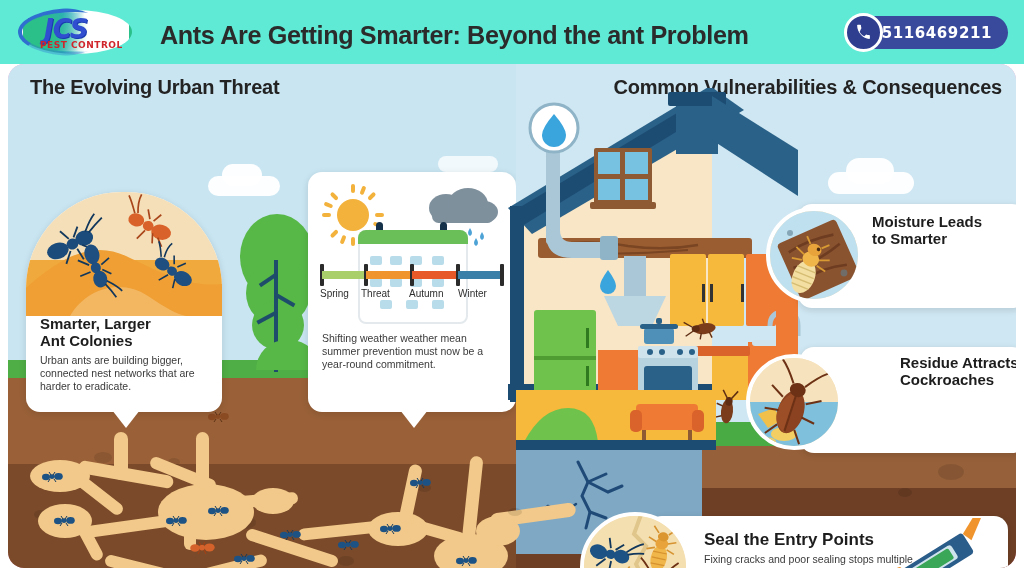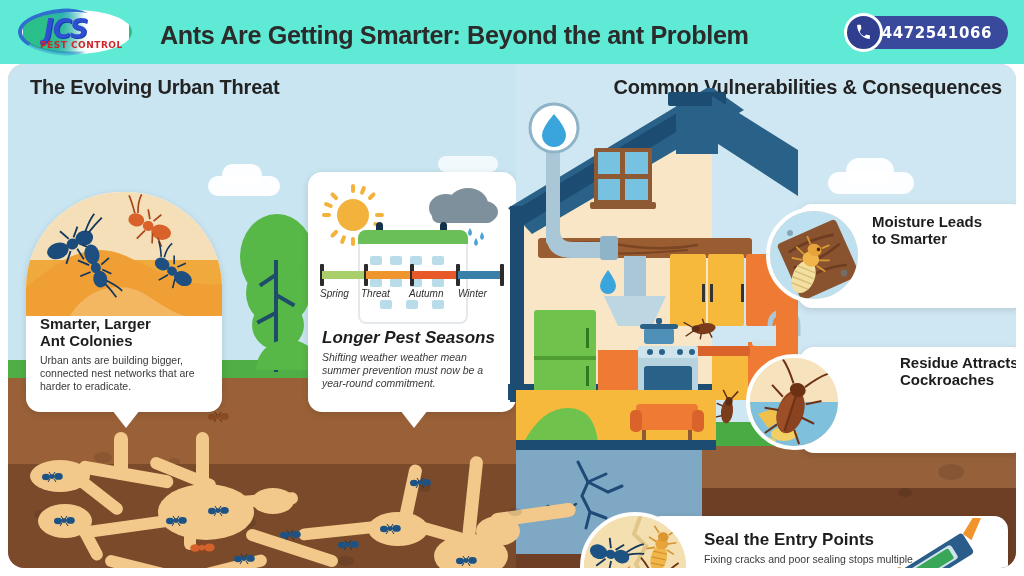--- a/index.html
+++ b/index.html
@@ -125,21 +125,21 @@
 
   
   #ant-card { left:18px; top:128px; width:196px; height:220px; border-radius:96px 96px 14px 14px; }
   #ant-photo {
     position:absolute; left:0; top:0; width:196px; height:124px;
     border-radius:96px 96px 0 0; overflow:hidden;
     background:linear-gradient(#f4dfb8 0 55%, #f0a93c 55% 100%);
   }
 
   
-  #season-card { left:300px; top:108px; width:208px; height:240px; border-radius:14px;font-style:italic; }
+  #season-card { left:300px; top:108px; width:208px; height:240px; border-radius:14px; }
 
   .season-bar { position:absolute; height:8px; }
   .season-tick{ position:absolute; width:4px; height:22px; background:#2b2b2b; border-radius:1px; }
   .season-lbl { position:absolute; font-size:10px; color:#2e2e2e; font-family:"Liberation Sans", sans-serif; }
 
   
   .cal-body { position:absolute; background:#fff; border:2px solid #e3e9ec; border-radius:8px; }
   .cal-head { position:absolute; background:#6bbf59; border-radius:8px 8px 0 0; }
   .cal-ring { position:absolute; width:7px; height:18px; background:#16324a; border-radius:4px; }
   .cal-cell { position:absolute; width:12px; height:9px; background:#b9dcea; border-radius:2px; }
@@ -177,21 +177,21 @@
     </div>
 
     <div class="header-title">Ants Are Getting Smarter: Beyond the ant Problem</div>
 
     <div class="phone-pill">
       <div class="phone-icon">
         <svg width="17" height="17" viewBox="0 0 24 24" fill="#ffffff" aria-hidden="true">
           <path d="M6.6 10.8c1.4 2.8 3.8 5.1 6.6 6.6l2.2-2.2c.3-.3.7-.4 1-.2 1.1.4 2.3.6 3.6.6.6 0 1 .4 1 1V20c0 .6-.4 1-1 1C11.6 21 3 12.4 3 1.9c0-.6.4-1 1-1h3.4c.6 0 1 .4 1 1 0 1.2.2 2.4.6 3.6.1.4 0 .8-.2 1L6.6 10.8z"></path>
         </svg>
       </div>
-      <span>4472541066</span>
+      <span>5116469211</span>
     </div>
   </div>
 
   <div class="panel">
 
     <div class="sky-left"></div>
     <div class="grass-left"></div>
     <div class="soil1-left"></div>
     <div class="soil2-left"></div>
 
@@ -586,21 +586,20 @@
         <div class="season-bar" style="left:150px;top:99px;width:44px;background:#3a7fa8;"></div>
         <div class="season-tick" style="left:192px;top:92px;"></div>
 
         <div class="season-lbl" style="left:12px;top:116px;">Spring</div>
         <div class="season-lbl" style="left:53px;top:116px;">Threat</div>
         <div class="season-lbl" style="left:101px;top:116px;">Autumn</div>
         <div class="season-lbl" style="left:150px;top:116px;">Winter</div>
       </div>
 
       <div style="position:absolute;left:14px;top:156px;width:184px;">
-        <div class="card-h big">Longer Pest Seasons</div>
         <div class="card-p">Shifting weather weather mean summer prevention must now be a year-round commitment.</div>
       </div>
       <div class="tail" style="left:92px; bottom:-16px; border-left:14px solid transparent; border-right:14px solid transparent; border-top:18px solid #ffffff;"></div>
     </div>
 
     <div class="sky-right"></div>
     <div class="grass-right"></div>
     <div class="soil1-right"></div>
     <div class="soil2-right"></div>
     <div class="pebble" style="left:930px;top:400px;width:26px;height:16px;"></div>

